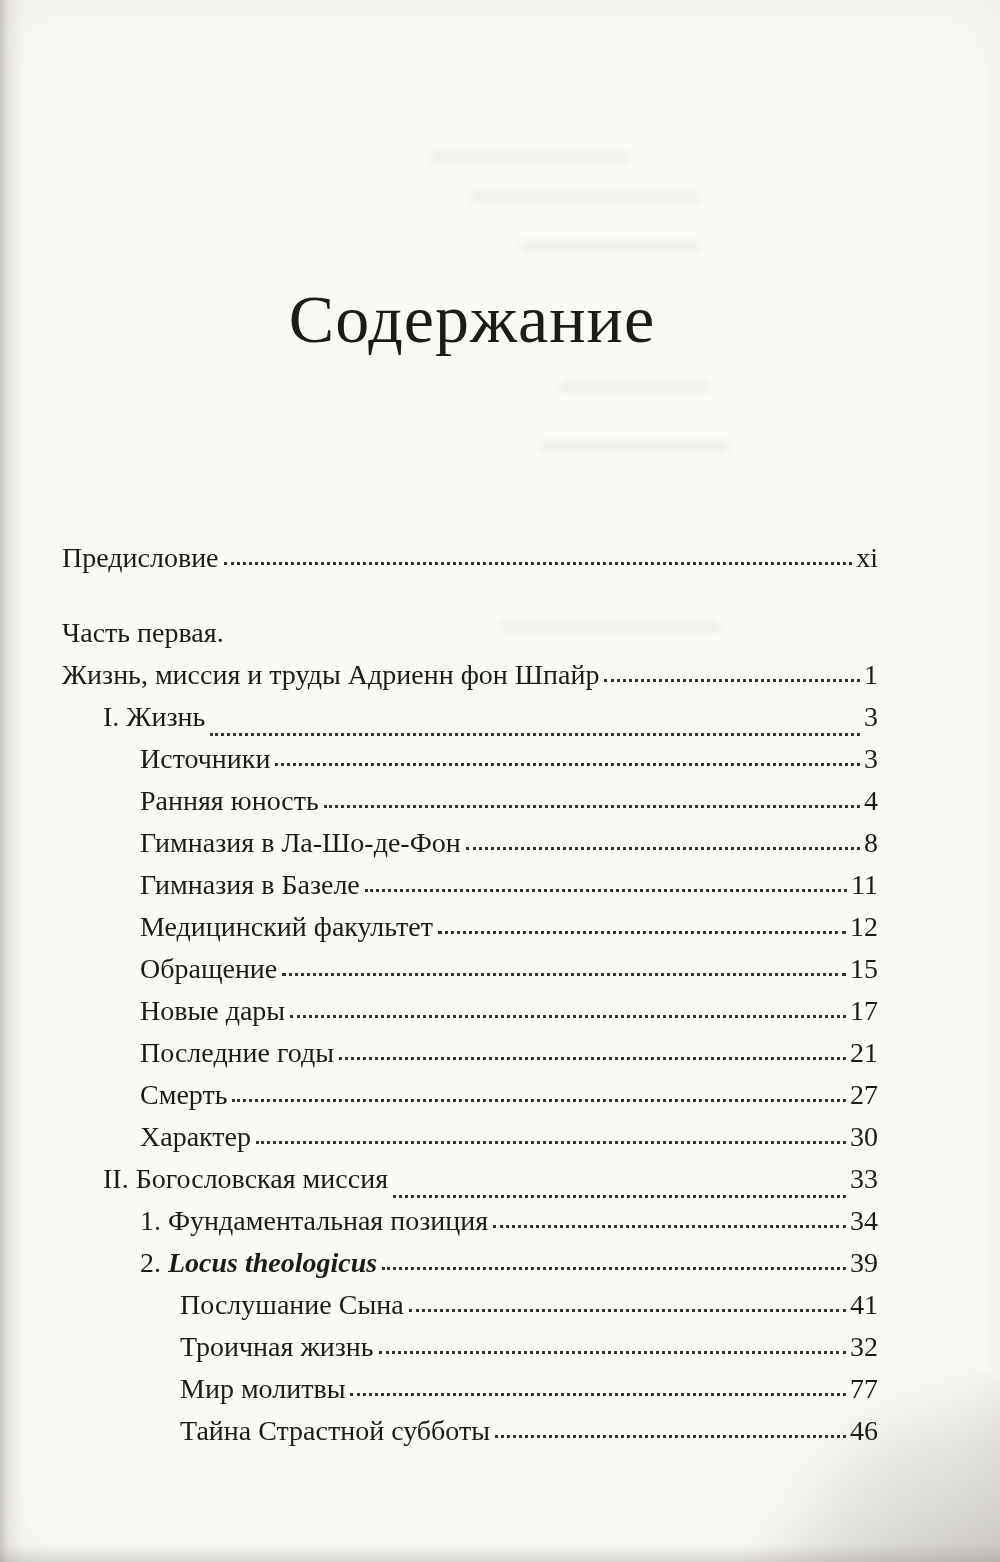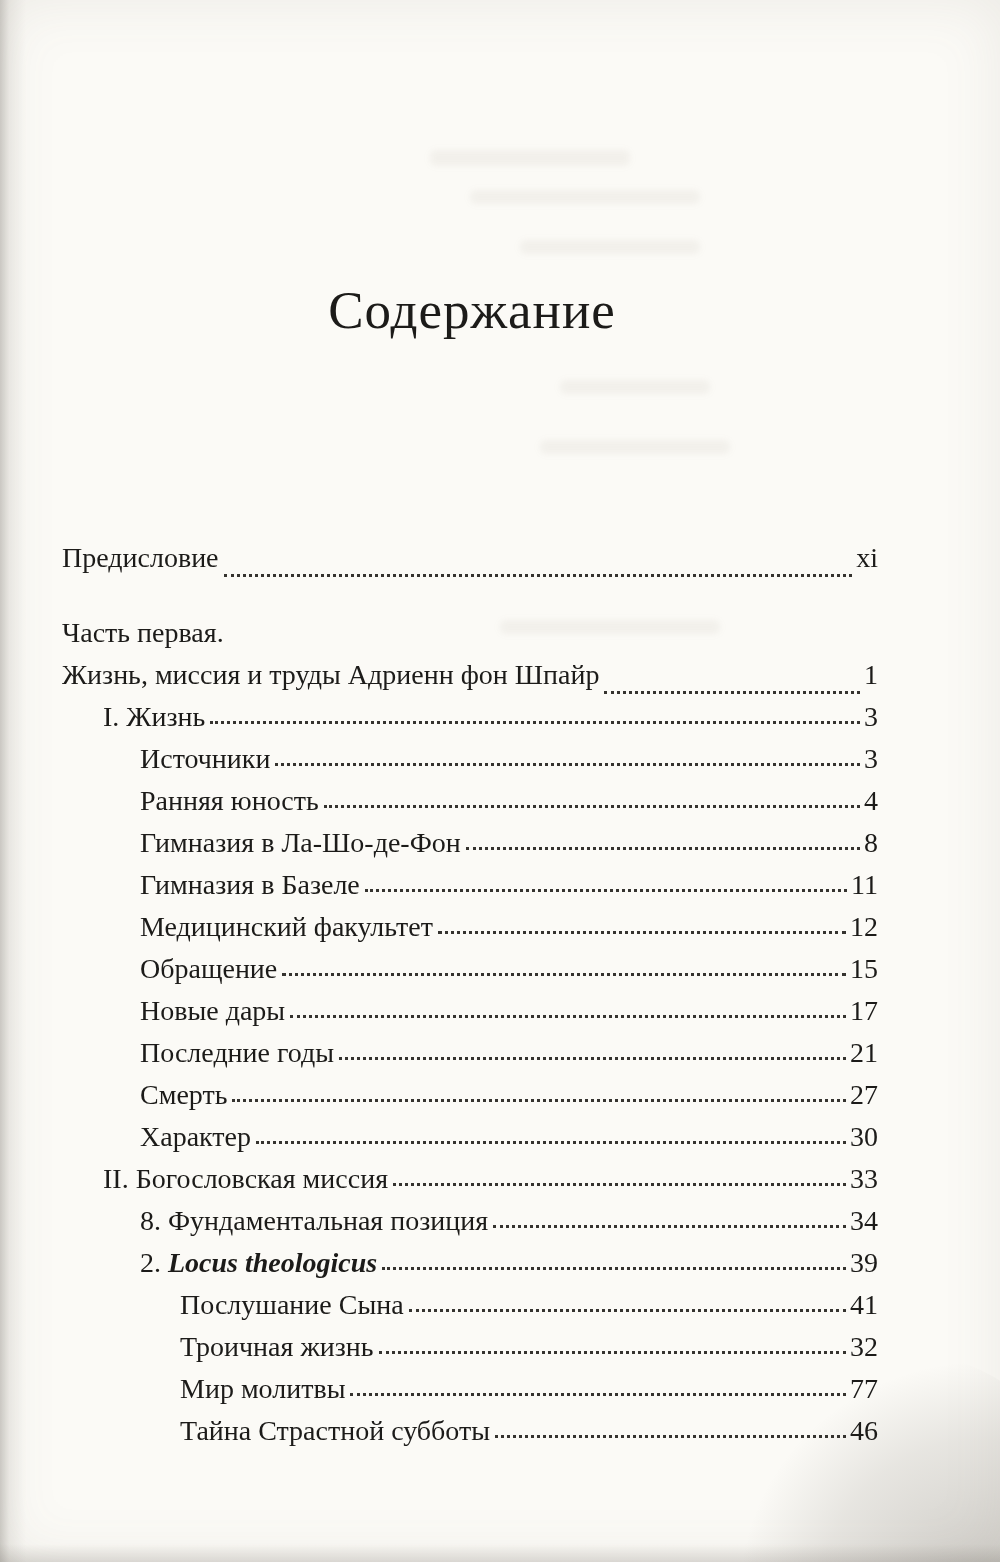--- a/index.html
+++ b/index.html
@@ -55,43 +55,43 @@
     filter: blur(3px);
     pointer-events: none;
   }
   
   .doc-title {
     position: absolute;
     top: 280px;
     left: 0;
     width: 944px;
     text-align: center;
-    font-size: 53px;
+    font-size: 68px;
     font-weight: normal;
     letter-spacing: 1px;
     margin: 0;
   }
   
   .toc {
     position: absolute;
     top: 537px;
     left: 62px;
     width: 816px;
   }
   .toc-entry {
     display: flex;
     align-items: baseline;
     height: 42px;
     font-size: 28px;
     line-height: 42px;
     white-space: nowrap;
   }
   .toc-entry.gap-after { margin-bottom: 33px; }
-  .indent-0 { padding-left: 0; align-items: flex-end; }
-  .indent-1 { padding-left: 41px; }
+  .indent-0 { padding-left: 0; }
+  .indent-1 { padding-left: 41px; align-items: flex-end; }
   .indent-2 { padding-left: 78px; justify-content: center; }
   .indent-3 { padding-left: 118px; }
   .toc-label { white-space: nowrap; }
   .toc-label i { font-style: italic; font-weight: bold; }
   .toc-dots {
     flex: 1 1 auto;
     min-width: 14px;
     margin: 0 4px 0 5px;
     border-bottom: 3px dotted #35332f;
     position: relative;
@@ -189,21 +189,21 @@
       <span class="toc-label">Характер</span>
       <span class="toc-dots"></span>
       <span class="toc-page">30</span>
     </div>
       <div class="toc-entry indent-1">
       <span class="toc-label">II. Богословская миссия</span>
       <span class="toc-dots"></span>
       <span class="toc-page">33</span>
     </div>
       <div class="toc-entry indent-2">
-      <span class="toc-label">8. Фундаментальная позиция</span>
+      <span class="toc-label">1. Фундаментальная позиция</span>
       <span class="toc-dots"></span>
       <span class="toc-page">34</span>
     </div>
       <div class="toc-entry indent-2">
       <span class="toc-label">2. <i>Locus theologicus</i></span>
       <span class="toc-dots"></span>
       <span class="toc-page">39</span>
     </div>
       <div class="toc-entry indent-3">
       <span class="toc-label">Послушание Сына</span>

